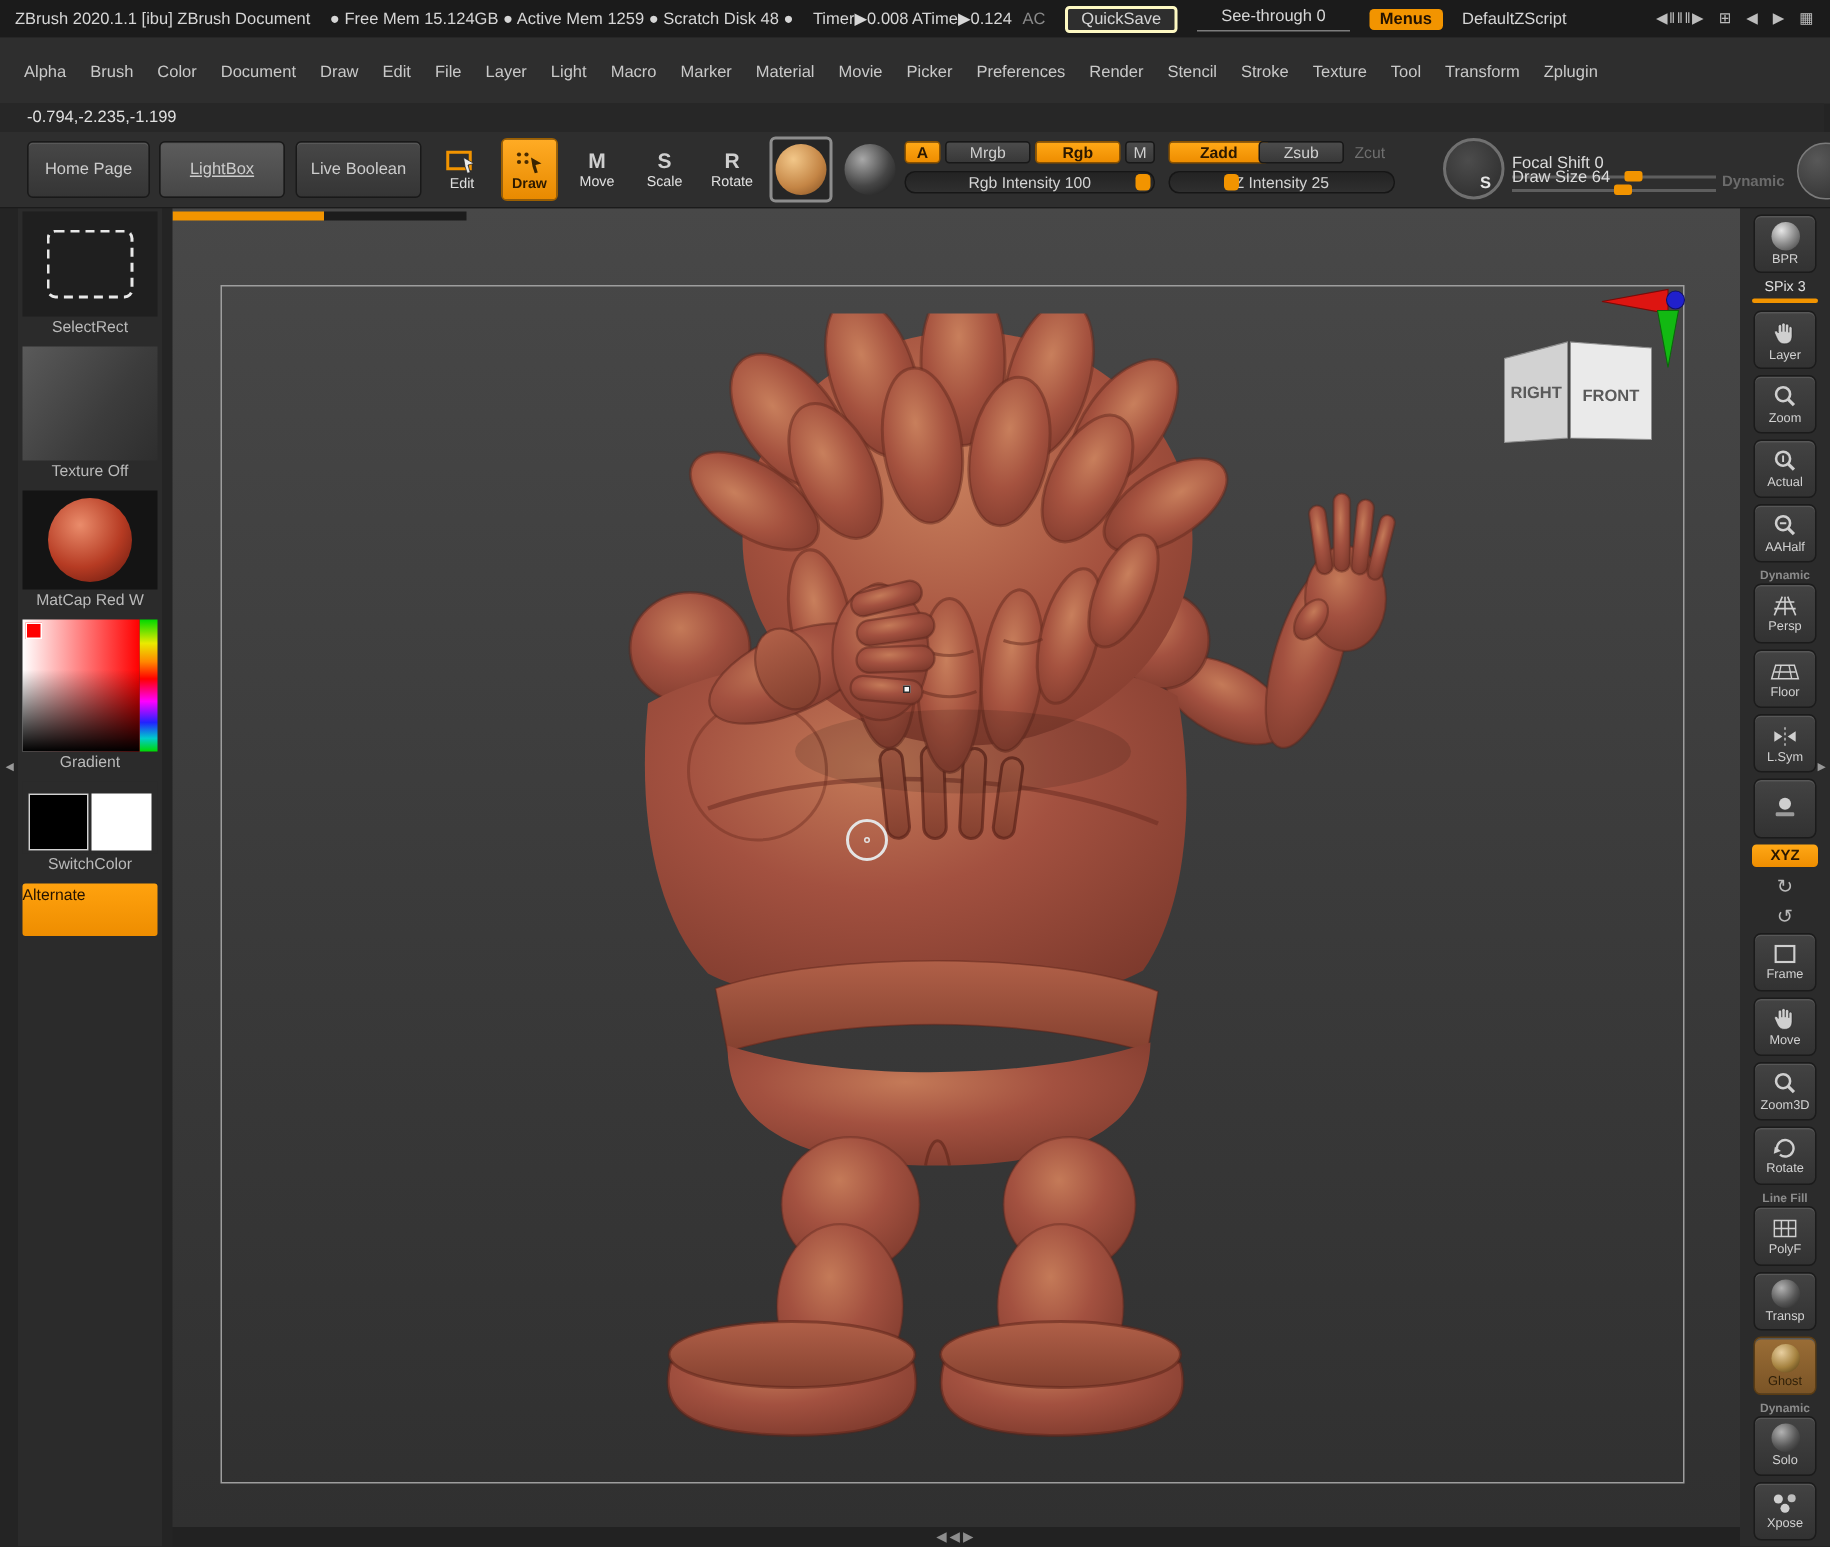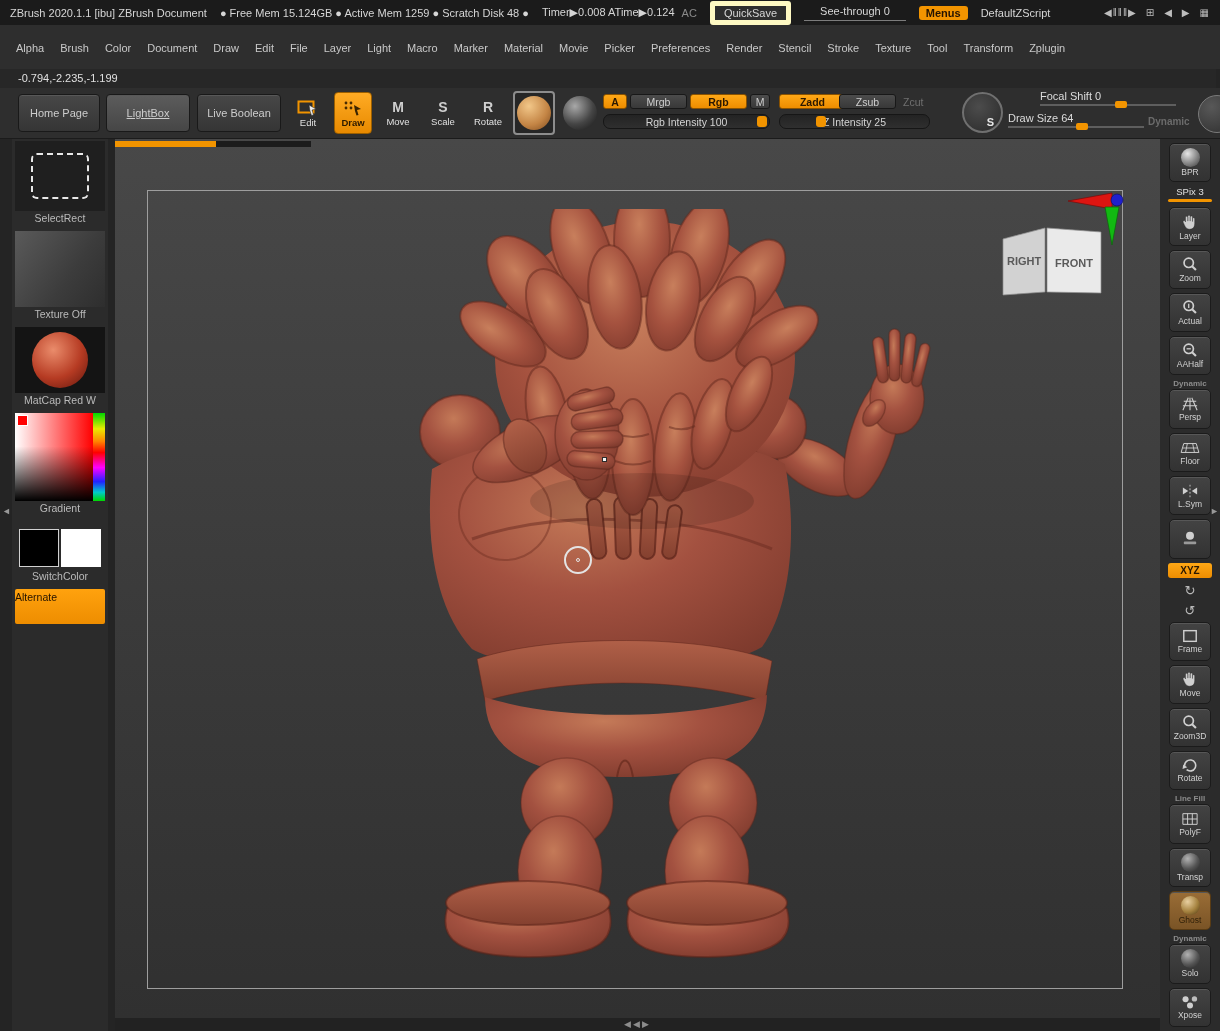--- a/index.html
+++ b/index.html
@@ -3,21 +3,21 @@
 <meta charset="utf-8">
 <style>
   *{box-sizing:border-box;margin:0;padding:0;}
   html,body{width:1220px;height:1031px;}
   body{background:#242424;font-family:"Liberation Sans","DejaVu Sans",sans-serif;color:#ccc;overflow:hidden;position:relative;}
   .app{position:absolute;inset:0;}
 
   
   .titlebar{position:absolute;top:0;left:0;right:0;height:25px;background:#1b1b1b;display:flex;align-items:center;gap:13px;padding:0 10px;font-size:11px;color:#d6d6d6;white-space:nowrap;}
   .tb-ac{color:#8a8a8a;margin-left:-6px;}
-  .tb-btn{background:#2e2e2e;border:5px solid #fef9c3;border-radius:3px;padding:1px 9px;cursor:default;}
+  .tb-btn{background:#2e2e2e;border:2px solid #fef9c3;border-radius:3px;padding:1px 9px;cursor:default;}
   .tb-seethrough{border-bottom:1px solid #7c7c7c;padding:1px 16px 3px;}
   .tb-menus{background:#f29400;color:#241300;border-radius:3px;padding:1px 7px;font-weight:bold;}
   .tb-icons{margin-left:auto;display:flex;gap:9px;color:#bdbdbd;font-size:10px;letter-spacing:1px;}
 
   
   .menubar{position:absolute;top:25px;left:0;right:0;height:44px;background:#2e2e2e;padding:1px 0 0 8px;}
   .menurow{display:flex;height:21px;align-items:center;margin-top:11px;}
   .menu-item{padding:0 8px;font-size:11px;color:#c9c9c9;}
 
   .coordsbar{position:absolute;top:69px;left:0;right:4px;height:19px;background:#272727;font-size:11px;color:#e0e0e0;padding-left:18px;line-height:19px;}
@@ -50,21 +50,21 @@
   .chip.zsub{left:839px;width:57px;}
   .zcut{position:absolute;left:903px;top:8px;font-size:10.5px;color:#6f6f6f;}
   .zslider{position:absolute;top:26px;height:15px;background:linear-gradient(#232323,#2f2f2f);border:1px solid #161616;border-radius:7px;font-size:10.5px;color:#d3d3d3;display:flex;align-items:center;justify-content:center;}
   .zslider.rgbint{left:603px;width:167px;}
   .zslider.zint{left:779px;width:151px;}
   .zslider .nub{position:absolute;top:1px;width:10px;height:11px;border-radius:3px;background:#f29400;}
   .rgbint .nub{right:2px;} .zint .nub{left:36px;}
   .stroke-circle{position:absolute;left:962px;top:4px;width:41px;height:41px;border-radius:50%;border:2px solid #707070;background:radial-gradient(circle at 40% 35%,#4c4c4c,#2a2a2a);display:flex;align-items:flex-end;justify-content:flex-end;}
   .stroke-circle .sglyph{font-size:11px;color:#e6e6e6;font-weight:bold;padding:0 7px 3px 0;}
   .linef{position:absolute;left:1008px;width:136px;height:18px;font-size:11px;color:#dcdcdc;}
-  .linef.fs{top:2px;margin-left:32px;} .linef.ds{top:24px;}
+  .linef.fs{top:15px;} .linef.ds{top:24px;}
   .linef .linef-lbl{display:block;line-height:12px;}
   .linef .track{position:absolute;left:0;right:0;top:14px;height:2px;background:#5e5e5e;}
   .linef .handle{position:absolute;top:11px;width:12px;height:7px;background:#f29400;border-radius:2px;}
   .dyn-lbl{position:absolute;left:1148px;top:28px;font-size:10px;font-weight:bold;color:#6b6b6b;}
   .edge-circle{position:absolute;right:-16px;top:7px;width:38px;height:38px;border-radius:50%;background:radial-gradient(circle at 35% 30%,#585858,#2e2e2e);border:1px solid #7b7b7b;}
 
   
   .left-tray{position:absolute;left:12px;top:139px;width:96px;bottom:0;background:#2b2b2b;display:flex;flex-direction:column;align-items:center;padding-top:2px;}
   .lt-item{width:90px;margin-bottom:5px;}
   .lt-img{width:90px;background:#1f1f1f;position:relative;display:flex;align-items:center;justify-content:center;}

